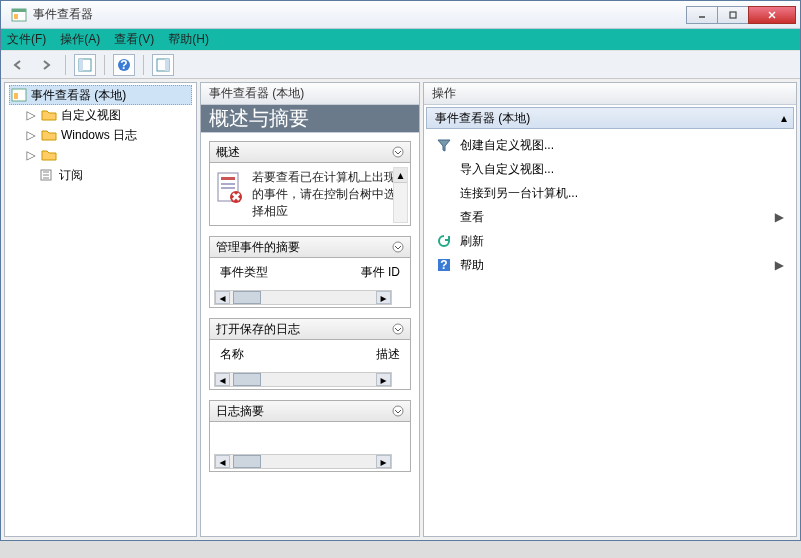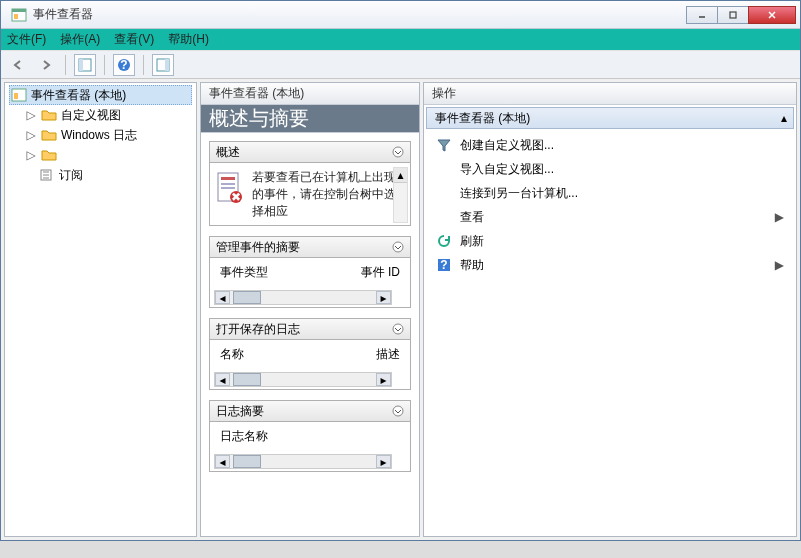--- a/index.html
+++ b/index.html
@@ -252,23 +252,20 @@
 
         <div class="section">
           <div class="sec-head">
             <span>日志摘要</span>
             <svg class="chev" width="12" height="12" viewBox="0 0 12 12">
                 <circle cx="6" cy="6" r="5" fill="#fff" stroke="#888"></circle>
                 <path d="M3 5 l3 3 l3 -3" fill="none" stroke="#555"></path>
               </svg>
           </div>
           <div class="sec-body">
-            <div class="cols">
-              <span>日志名称</span>
-            </div>
             <div class="hscroll">
                 <div class="harrow l">◂</div>
                 <div class="hthumb"></div>
                 <div class="harrow r">▸</div>
               </div>
           </div>
         </div>
 
       </div>
     </div>

